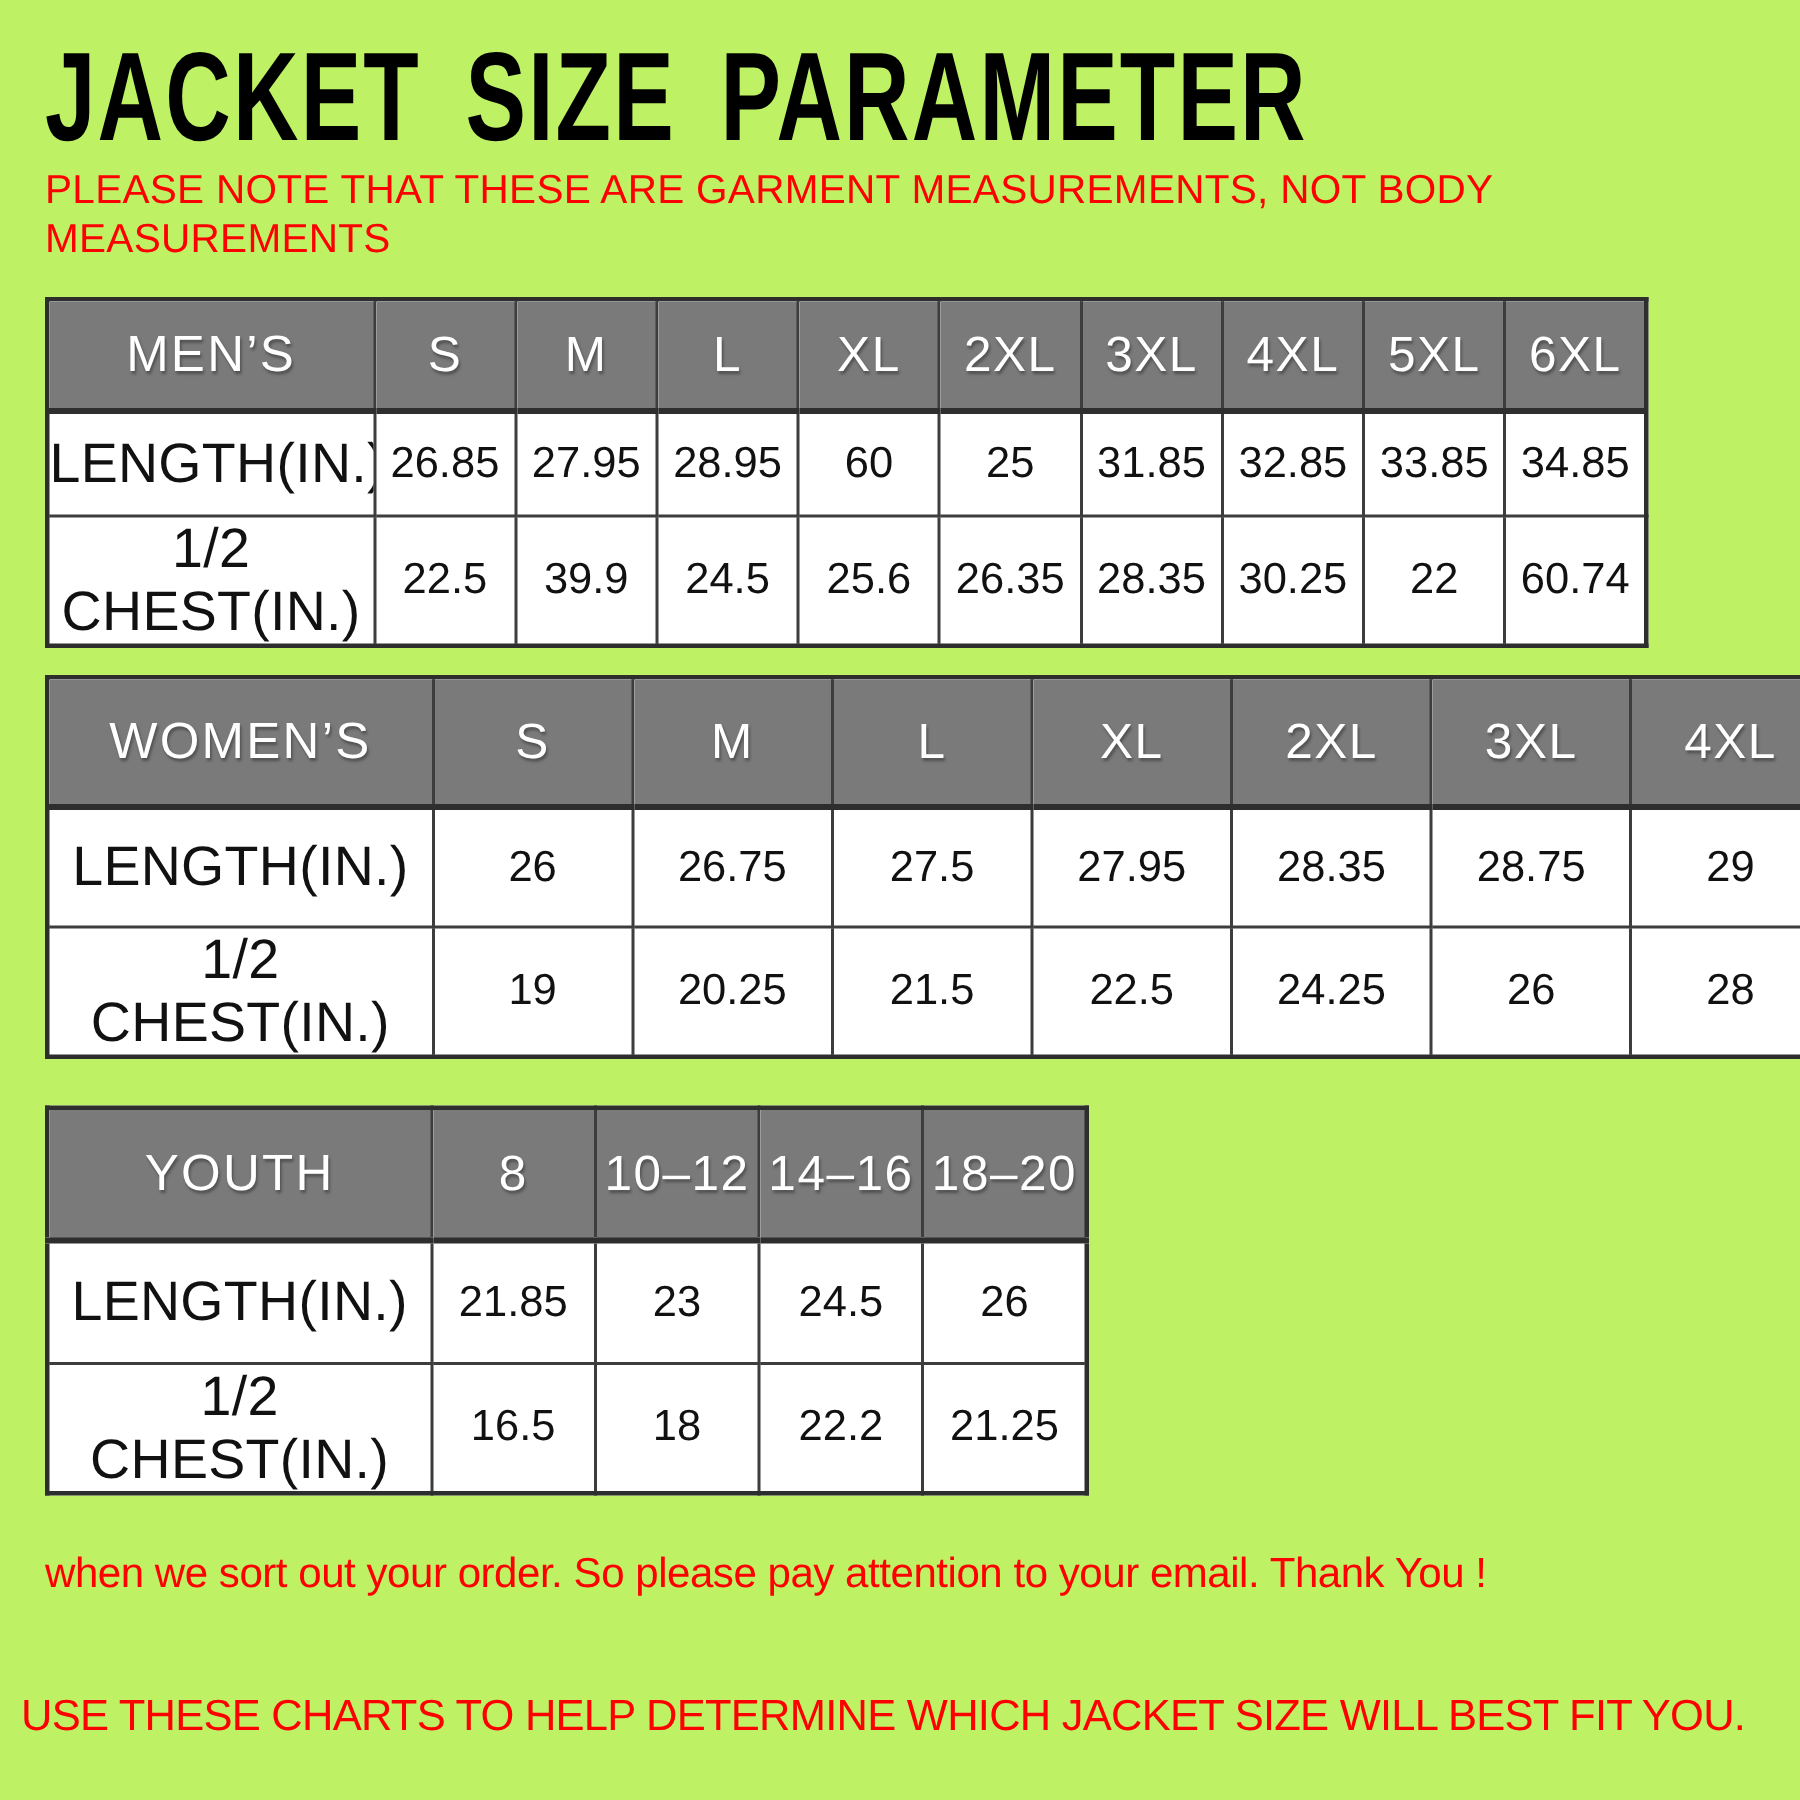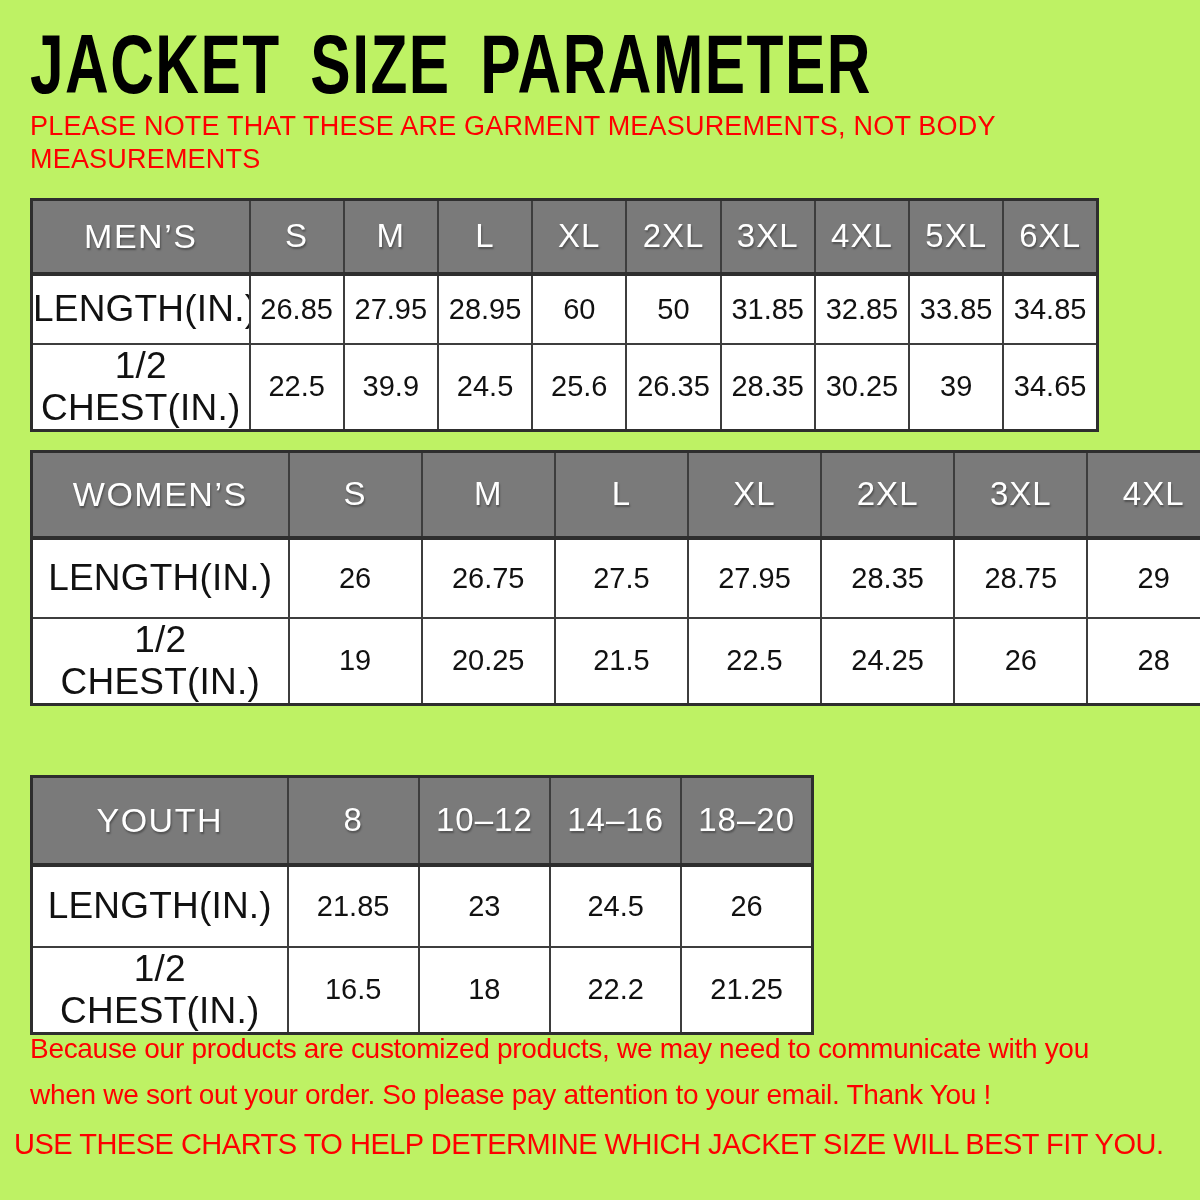--- a/index.html
+++ b/index.html
@@ -57,21 +57,21 @@
   .tbl-men{width:1069px;}
   .tbl-men .c-label{width:218px;}
   .tbl-men thead th{height:74px;}
   .tbl-men td{height:70px;}
 
   .tbl-women{width:1192px;}
   .tbl-women .c-label{width:257px;}
   .tbl-women thead th{height:86px;}
   .tbl-women td{height:80px;}
 
-  .tbl-youth{width:784px;margin-top:38px;}
+  .tbl-youth{width:696px;}
   .tbl-youth .c-label{width:256px;}
   .tbl-youth thead th{height:88px;}
   .tbl-youth td{height:82px;}
 
   .footer-para{
     position:absolute;left:30px;top:1026px;
     color:var(--red);font-size:28px;line-height:46px;font-weight:400;
   }
   .footer-para div{white-space:nowrap;letter-spacing:-0.3px;}
   .advice{
@@ -120,37 +120,37 @@
             <th>6XL</th>
           </tr>
         </thead>
         <tbody>
           <tr>
             <td class="label">LENGTH(IN.)</td>
             <td class="value">26.85</td>
             <td class="value">27.95</td>
             <td class="value">28.95</td>
             <td class="value">60</td>
-            <td class="value">50</td>
+            <td class="value">25</td>
             <td class="value">31.85</td>
             <td class="value">32.85</td>
             <td class="value">33.85</td>
             <td class="value">34.85</td>
           </tr>
           <tr>
             <td class="label">1/2 CHEST(IN.)</td>
             <td class="value">22.5</td>
             <td class="value">39.9</td>
             <td class="value">24.5</td>
             <td class="value">25.6</td>
             <td class="value">26.35</td>
             <td class="value">28.35</td>
             <td class="value">30.25</td>
-            <td class="value">39</td>
-            <td class="value">34.65</td>
+            <td class="value">22</td>
+            <td class="value">60.74</td>
           </tr>
         </tbody>
       </table>
     </div>
 
   <div class="tbl-wrap wrap-women">
       <table class="size-table tbl-women">
         <colgroup>
           <col class="c-label">
           <col>
@@ -229,19 +229,18 @@
             <td class="value">16.5</td>
             <td class="value">18</td>
             <td class="value">22.2</td>
             <td class="value">21.25</td>
           </tr>
         </tbody>
       </table>
     </div>
 
   <div class="footer-para">
-    <div>Because our products are customized products, we may need to communicate with you</div>
     <div>when we sort out your order. So please pay attention to your email. Thank You !</div>
   </div>
 
   <div class="advice">USE THESE CHARTS TO HELP DETERMINE WHICH JACKET SIZE WILL BEST FIT YOU.</div>
 
 </div>
 
 </body></html>

